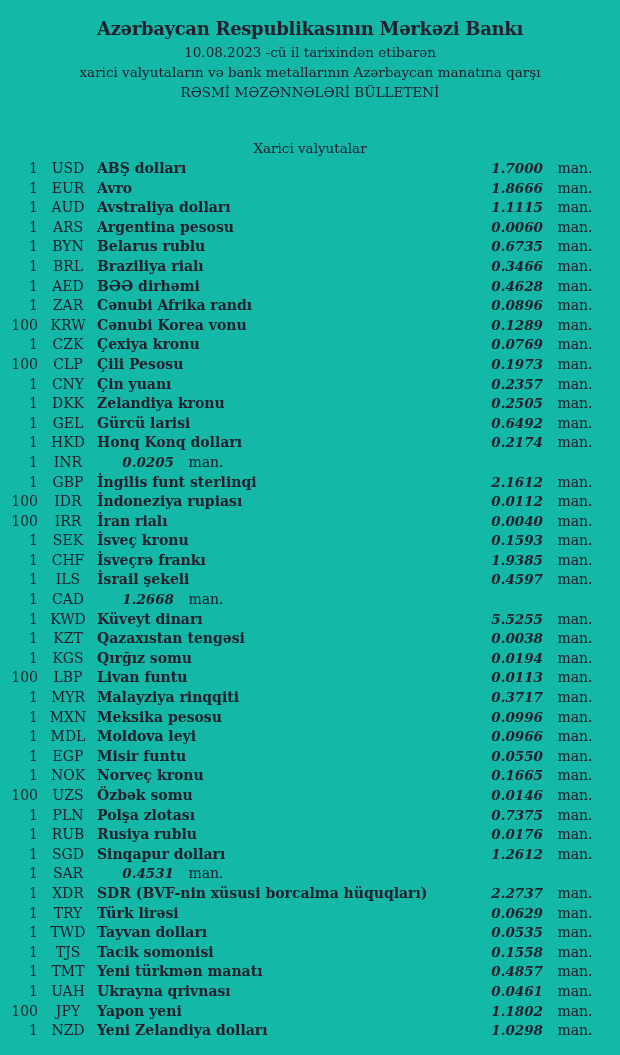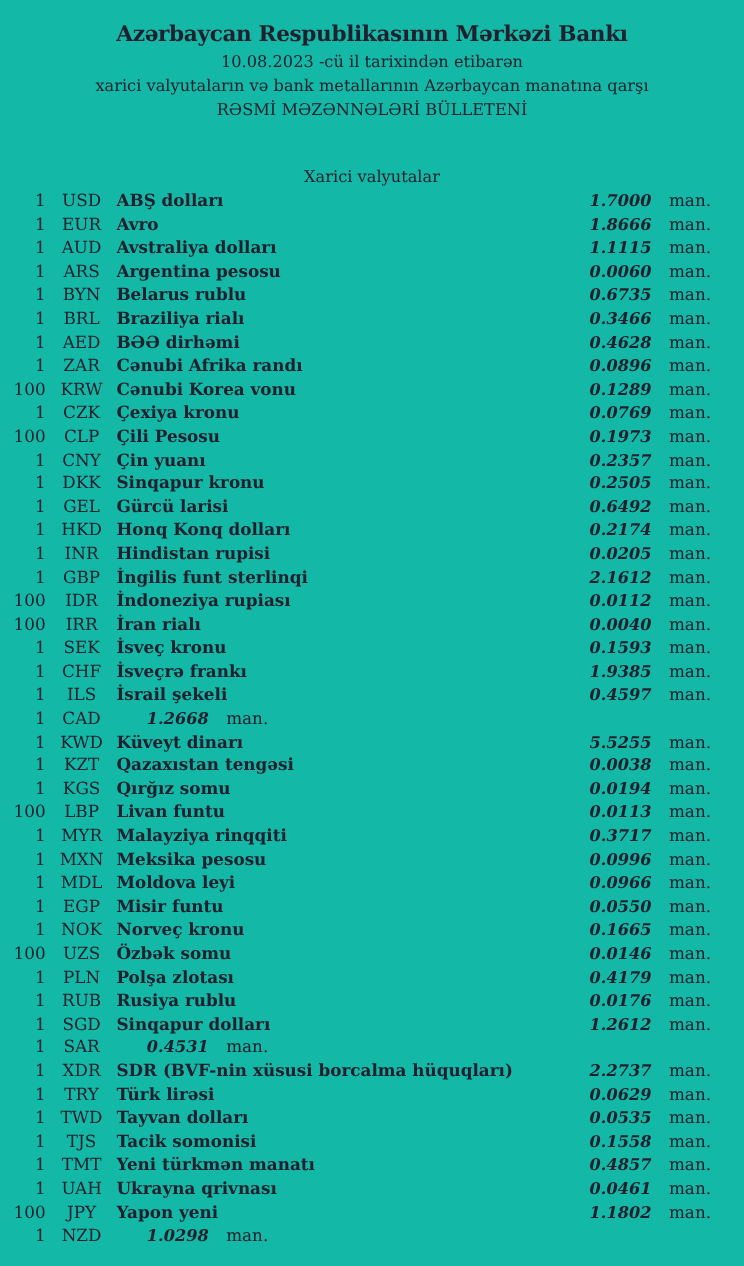--- a/index.html
+++ b/index.html
@@ -191,21 +191,21 @@
       <span class="qty">1</span>
       <span class="code">CNY</span>
       <span class="cname">Çin yuanı</span>
       <span class="rate">0.2357</span>
       <span class="unit">man.</span>
     </div>
 
     <div class="row">
       <span class="qty">1</span>
       <span class="code">DKK</span>
-      <span class="cname">Sinqapur kronu</span>
+      <span class="cname">Zelandiya kronu</span>
       <span class="rate">0.2505</span>
       <span class="unit">man.</span>
     </div>
 
     <div class="row">
       <span class="qty">1</span>
       <span class="code">GEL</span>
       <span class="cname">Gürcü larisi</span>
       <span class="rate">0.6492</span>
       <span class="unit">man.</span>
@@ -215,21 +215,20 @@
       <span class="qty">1</span>
       <span class="code">HKD</span>
       <span class="cname">Honq Konq dolları</span>
       <span class="rate">0.2174</span>
       <span class="unit">man.</span>
     </div>
 
     <div class="row">
       <span class="qty">1</span>
       <span class="code">INR</span>
-      <span class="cname">Hindistan rupisi</span>
       <span class="rate">0.0205</span>
       <span class="unit">man.</span>
     </div>
 
     <div class="row">
       <span class="qty">1</span>
       <span class="code">GBP</span>
       <span class="cname">İngilis funt sterlinqi</span>
       <span class="rate">2.1612</span>
       <span class="unit">man.</span>
@@ -359,21 +358,21 @@
       <span class="code">UZS</span>
       <span class="cname">Özbək somu</span>
       <span class="rate">0.0146</span>
       <span class="unit">man.</span>
     </div>
 
     <div class="row">
       <span class="qty">1</span>
       <span class="code">PLN</span>
       <span class="cname">Polşa zlotası</span>
-      <span class="rate">0.4179</span>
+      <span class="rate">0.7375</span>
       <span class="unit">man.</span>
     </div>
 
     <div class="row">
       <span class="qty">1</span>
       <span class="code">RUB</span>
       <span class="cname">Rusiya rublu</span>
       <span class="rate">0.0176</span>
       <span class="unit">man.</span>
     </div>
@@ -445,18 +444,19 @@
       <span class="qty">100</span>
       <span class="code">JPY</span>
       <span class="cname">Yapon yeni</span>
       <span class="rate">1.1802</span>
       <span class="unit">man.</span>
     </div>
 
     <div class="row">
       <span class="qty">1</span>
       <span class="code">NZD</span>
+      <span class="cname">Yeni Zelandiya dolları</span>
       <span class="rate">1.0298</span>
       <span class="unit">man.</span>
     </div>
   </div>
 
 </div>
 
 </body></html>

